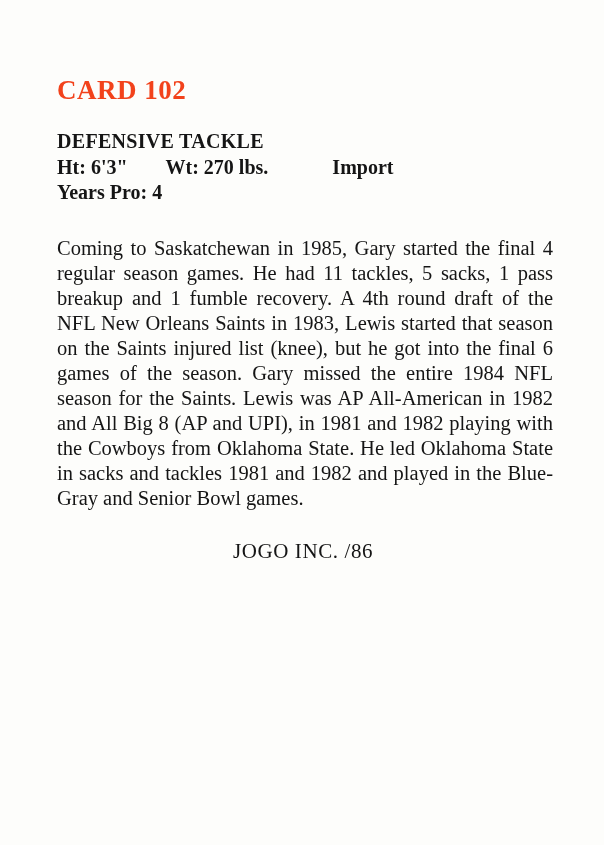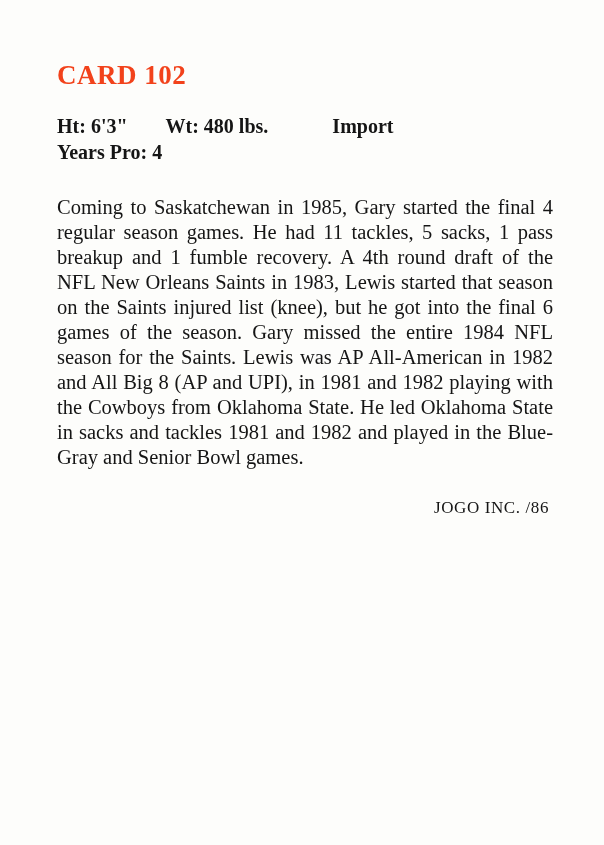--- a/index.html
+++ b/index.html
@@ -16,21 +16,21 @@
   .card {
     position: relative;
     width: 604px;
     height: 845px;
     background: #fdfdfb;
     box-sizing: border-box;
   }
   .card-inner {
     position: absolute;
     left: 57px;
-    top: 58px;
+    top: 73px;
     width: 496px;
   }
   .title-block {
     color: #f2421b;
     font-weight: bold;
     font-family: "Liberation Serif", serif;
     letter-spacing: 0.5px;
   }
   .card-number {
     font-size: 27px;
@@ -66,41 +66,42 @@
     line-height: 25px;
     text-align: justify;
     text-justify: inter-word;
     font-family: "Liberation Serif", serif;
   }
   .bio p {
     margin: 0;
   }
   .footer {
     margin-top: 28px;
-    text-align: right;
+    text-align: center;
     color: #151515;
-    font-size: 17px;
+    font-size: 21px;
     letter-spacing: 0.6px;
     font-family: "Liberation Serif", serif;
     padding-right: 4px;
   }
 </style>
 </head>
 <body>
 
 <div class="card">
   <div class="card-inner">
 
     <div class="title-block">
       <div class="card-number">CARD 102</div>
     </div>
 
     <div class="vitals">
+      <div class="row position">DEFENSIVE TACKLE</div>
       <div class="row measure-row">
-        <span class="ht">Ht: 6'3"</span><span class="wt">Wt: 480 lbs.</span><span class="import">Import</span>
+        <span class="ht">Ht: 6'3"</span><span class="wt">Wt: 270 lbs.</span><span class="import">Import</span>
       </div>
       <div class="row">Years Pro: 4</div>
     </div>
 
     <div class="bio">
       <p>Coming to Saskatchewan in 1985, Gary started the final 4 regular season games. He had 11 tackles, 5 sacks, 1 pass breakup and 1 fumble recovery. A 4th round draft of the NFL New Orleans Saints in 1983, Lewis started that season on the Saints injured list (knee), but he got into the final 6 games of the season. Gary missed the entire 1984 NFL season for the Saints. Lewis was AP All-American in 1982 and All Big 8 (AP and UPI), in 1981 and 1982 playing with the Cowboys from Oklahoma State. He led Oklahoma State in sacks and tackles 1981 and 1982 and played in the Blue-Gray and Senior Bowl games.</p>
     </div>
 
     <div class="footer">JOGO INC. /86</div>
 

